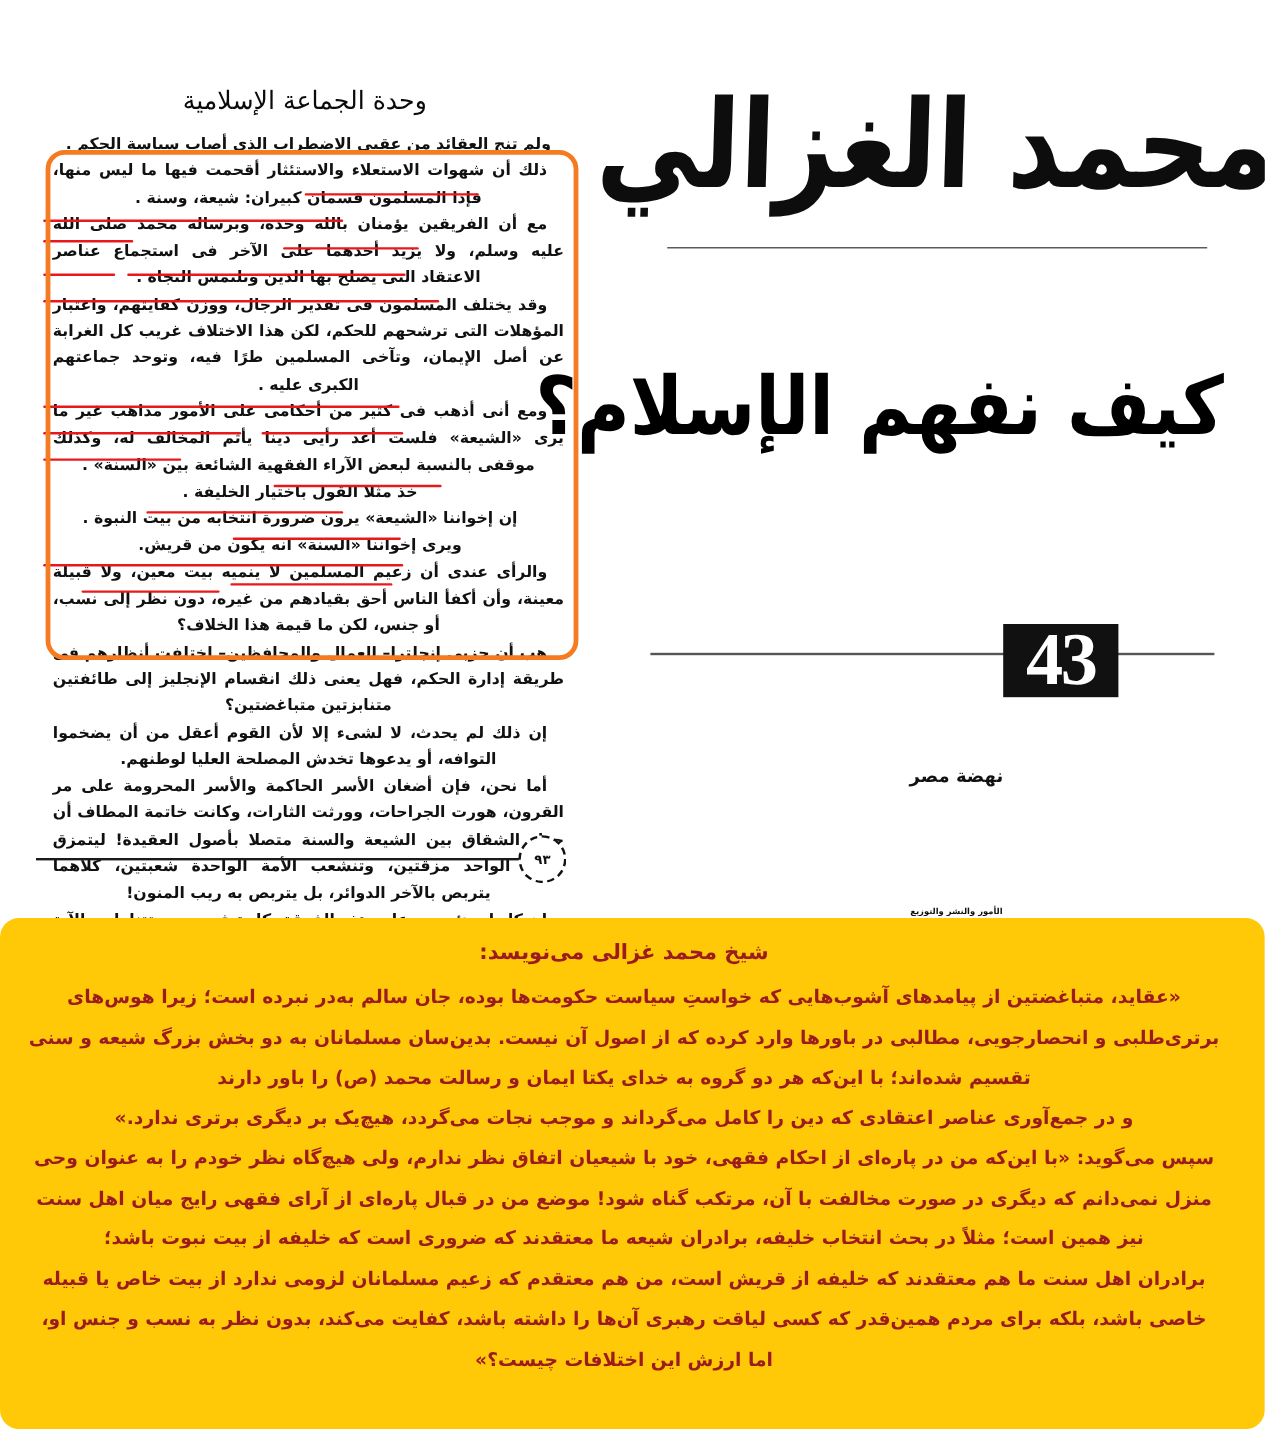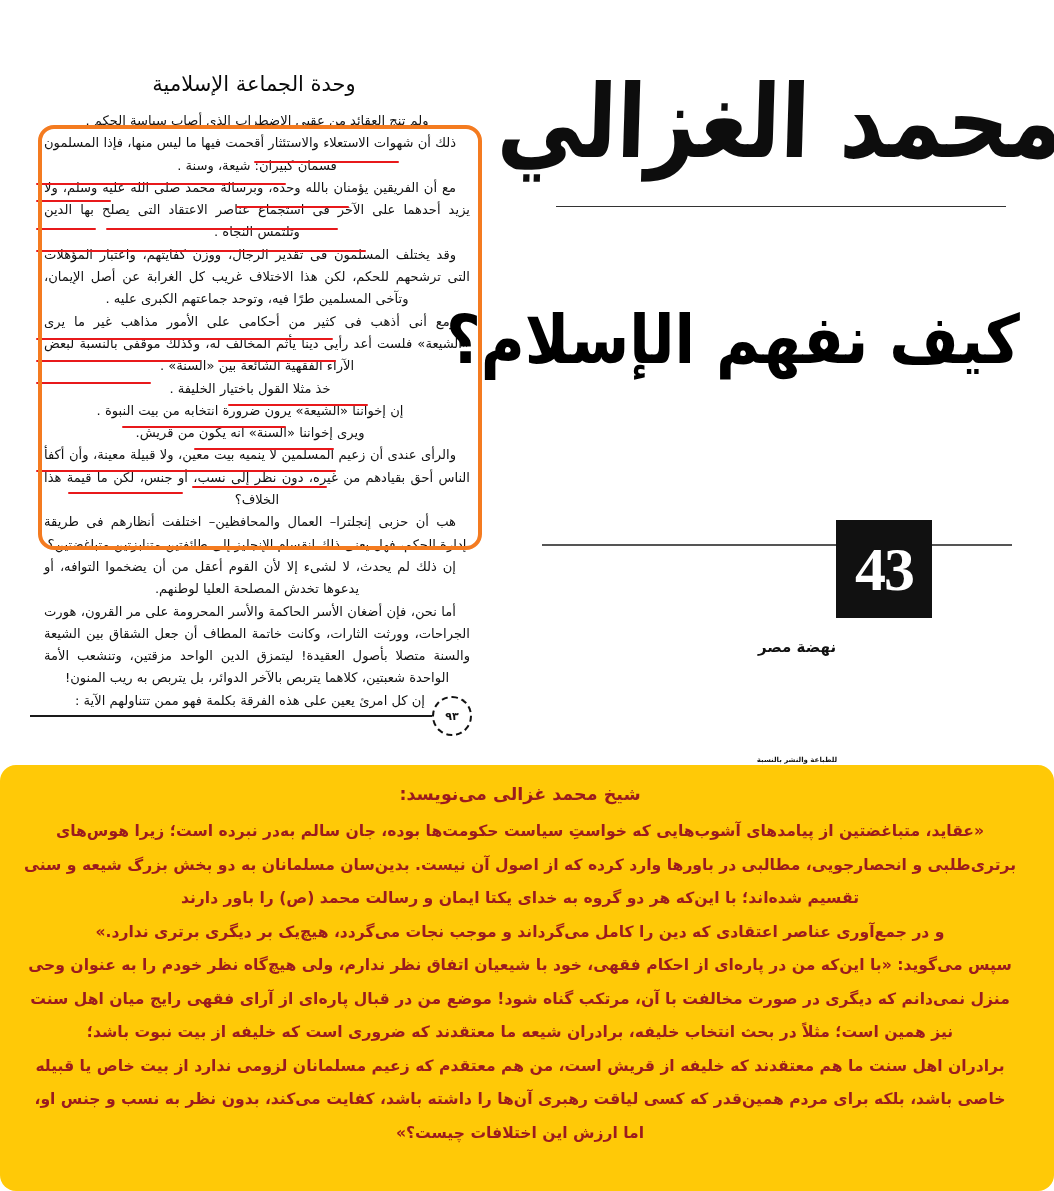--- a/index.html
+++ b/index.html
@@ -59,20 +59,21 @@
   }
 
   #arabic-body {
     position: relative;
     padding: 0 34px 0 30px;
     font-size: 13.1px;
     line-height: 22.3px;
     color: #111111;
     text-align: justify;
     text-align-last: center;
+    font-weight: bold;
   }
   #arabic-body p {
     margin: 0;
     text-indent: 0;
   }
   #arabic-body p.ind { text-indent: 14px; }
 
   
   .mark {
     position: absolute;
@@ -166,21 +167,21 @@
     top: 514px;
     width: 470px;
     height: 1.6px;
     background: #555;
   }
   #series-number {
     position: absolute;
     left: 316px;
     top: 490px;
     width: 96px;
-    height: 98px;
+    height: 61px;
     background: #111111;
     color: #ffffff;
     display: flex;
     align-items: center;
     justify-content: center;
     font-size: 62px;
     font-weight: bold;
     font-family: "Liberation Serif", serif;
     letter-spacing: -2px;
   }
@@ -312,21 +313,21 @@
 
     <div id="book-title">كيف نفهم الإسلام؟</div>
 
     <div id="series-rule"></div>
     <div id="series-number">43</div>
 
     <div id="publisher-logo">
       <div id="logo-sphinx"></div>
       <div id="logo-name">نهضة مصر</div>
       <div id="logo-bar"></div>
-      <div id="logo-sub">للطباعة والنشر بالنسبة</div>
+      <div id="logo-sub">الأمور والنشر والتوزيع</div>
     </div>
   </div>
 </div>
 
 <div id="persian-panel">
   <p class="ptitle">شیخ محمد غزالی می‌نویسد:</p>
   <p class="pbody">«عقاید، متباغضتين از پیامدهای آشوب‌هایی که خواستِ سیاست حکومت‌ها بوده، جان سالم به‌در نبرده است؛ زیرا هوس‌های</p>
   <p class="pbody">برتری‌طلبی و انحصارجویی، مطالبی در باورها وارد کرده که از اصول آن نیست. بدین‌سان مسلمانان به دو بخش بزرگ شیعه و سنی</p>
   <p class="pbody">تقسیم شده‌اند؛ با این‌که هر دو گروه به خدای یکتا ایمان و رسالت محمد (ص) را باور دارند</p>
   <p class="pbody">و در جمع‌آوری عناصر اعتقادی که دین را کامل می‌گرداند و موجب نجات می‌گردد، هیچ‌یک بر دیگری برتری ندارد.»</p>

